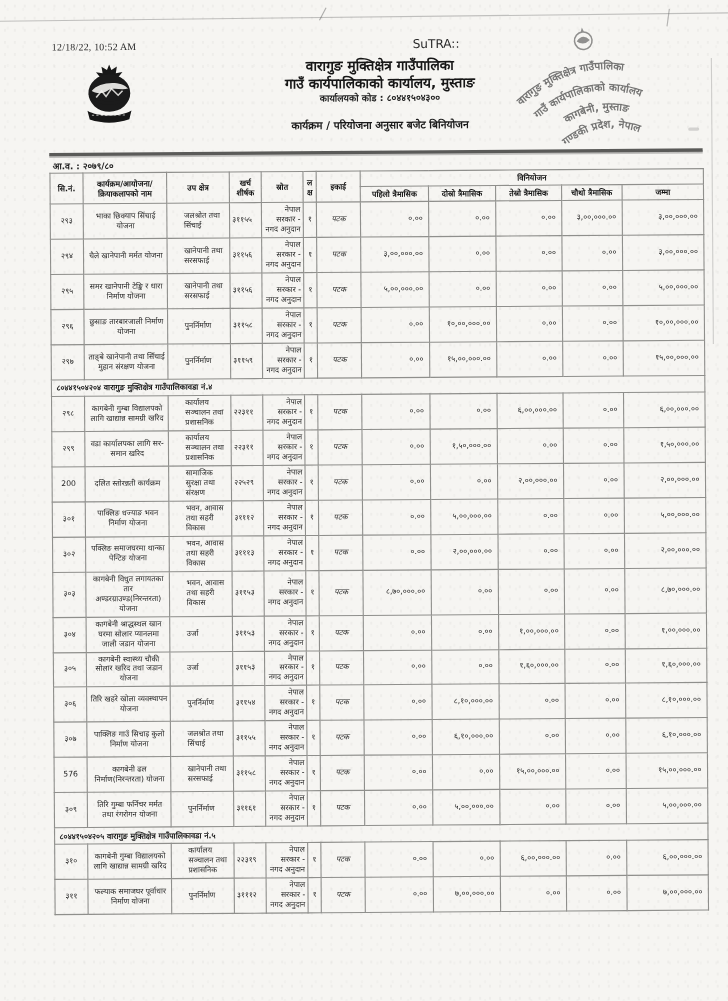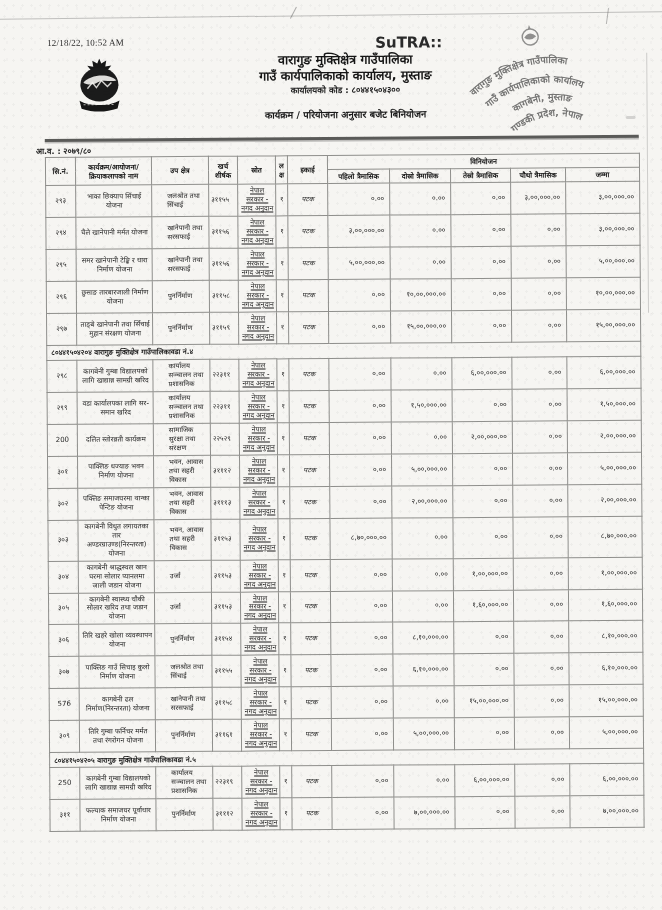--- a/index.html
+++ b/index.html
@@ -18,45 +18,45 @@
 
   
   .art{position:absolute;background:rgba(110,110,110,.4);}
   .art-topline{top:15px;left:-6px;width:690px;height:1px;transform:rotate(-0.25deg);}
   .art-tick1{top:6px;left:296px;width:1px;height:13px;transform:rotate(28deg);background:rgba(100,100,100,.5);}
   .art-tick2{top:10px;left:610px;width:1px;height:16px;transform:rotate(8deg);background:rgba(100,100,100,.45);}
   .art-rightline{top:55px;left:649px;width:1px;height:260px;background:rgba(130,130,130,.35);}
   .art-smudge{top:118px;left:628px;width:10px;height:3px;background:rgba(130,130,130,.3);border-radius:2px;}
 
   .timestamp{position:absolute;top:36px;left:50px;font-size:9px;letter-spacing:.2px;color:#2a2a2a;font-family:Liberation Serif, serif;}
-  .sutra{position:absolute;top:34px;left:378px;font-size:15px;color:#2a2a2a;font-weight:bold;}
+  .sutra{position:absolute;top:34px;left:378px;font-size:11px;color:#2a2a2a;}
 
   .emblem{position:absolute;top:57px;left:76px;}
 
   .title-block{position:absolute;top:52px;left:226px;width:244px;text-align:center;line-height:1.25;}
   .title-l1{font-size:12.5px;font-weight:bold;color:#161616;}
   .title-l2{font-size:12.5px;font-weight:bold;color:#161616;}
   .title-l3{font-size:8.5px;font-weight:bold;margin-top:2px;color:#222;}
   .report-title{font-size:9.5px;font-weight:bold;margin-top:13px;color:#1a1a1a;}
 
   .stamp{position:absolute;top:22px;left:452px;transform:rotate(-6deg);opacity:.88;}
 
   .thick-line{position:absolute;top:137px;left:47px;width:594px;height:2.6px;background:#5a5a58;box-shadow:0 1.6px 0 rgba(90,90,88,.35);}
-  .fy{position:absolute;top:143px;left:38px;font-size:8px;font-weight:bold;color:#222;}
+  .fy{position:absolute;top:143px;left:50px;font-size:8px;font-weight:bold;color:#222;}
 
   .tbl-wrap{position:absolute;top:155px;left:47px;width:594px;}
   table{border-collapse:collapse;table-layout:fixed;width:594px;border:1.6px solid #4a4a48;}
   th,td{border:1px solid #8f8f8c;padding:2px 2px;vertical-align:middle;
         font-size:6.9px;line-height:1.3;color:#1f1f1f;word-wrap:break-word;overflow:hidden;}
   th{font-weight:bold;text-align:center;font-size:7.1px;padding:2px 1px;color:#141414;}
   td.c-sn{text-align:center;font-size:7px;}
   td.c-name{text-align:center;padding-left:3px;}
   td.c-sub{text-align:left;padding-left:15px;}
   td.c-code{text-align:left;}
-  td.c-src{text-align:center;padding-left:3px;text-decoration:underline;}
+  td.c-src{text-align:right;padding-left:3px;}
   td.c-tgt{text-align:center;}
   td.c-unit{text-align:center;font-style:italic;}
   td.c-num{text-align:right;padding-right:5px;font-size:7px;}
   td.sec{text-align:left;font-weight:bold;font-size:7.1px;padding:2.5px 4px;color:#1a1a1a;}
   tbody tr{min-height:34px;}
 </style>
 </head>
 <body>
 
 <div id="scan">
@@ -384,21 +384,21 @@
             <td class="c-num">०.००</td>
             <td class="c-num">५,००,०००.००</td>
             <td class="c-num">०.००</td>
             <td class="c-num">०.००</td>
             <td class="c-num">५,००,०००.००</td>
           </tr>
           <tr>
             <td colspan="12" class="sec">८०४४१५०४२०५ वारागुङ मुक्तिक्षेत्र गाउँपालिकावडा नं.५</td>
           </tr>
           <tr>
-            <td class="c-sn">250</td>
+            <td class="c-sn">३१०</td>
             <td class="c-name">कागबेनी गुम्बा विद्यालयको लागि खाद्यान्न सामग्री खरिद</td>
             <td class="c-sub">कार्यालय सञ्चालन तथा प्रशासनिक</td>
             <td class="c-code">२२३१९</td>
             <td class="c-src">नेपाल सरकार - नगद अनुदान</td>
             <td class="c-tgt">१</td>
             <td class="c-unit">पटक</td>
             <td class="c-num">०.००</td>
             <td class="c-num">०.००</td>
             <td class="c-num">६,००,०००.००</td>
             <td class="c-num">०.००</td>

